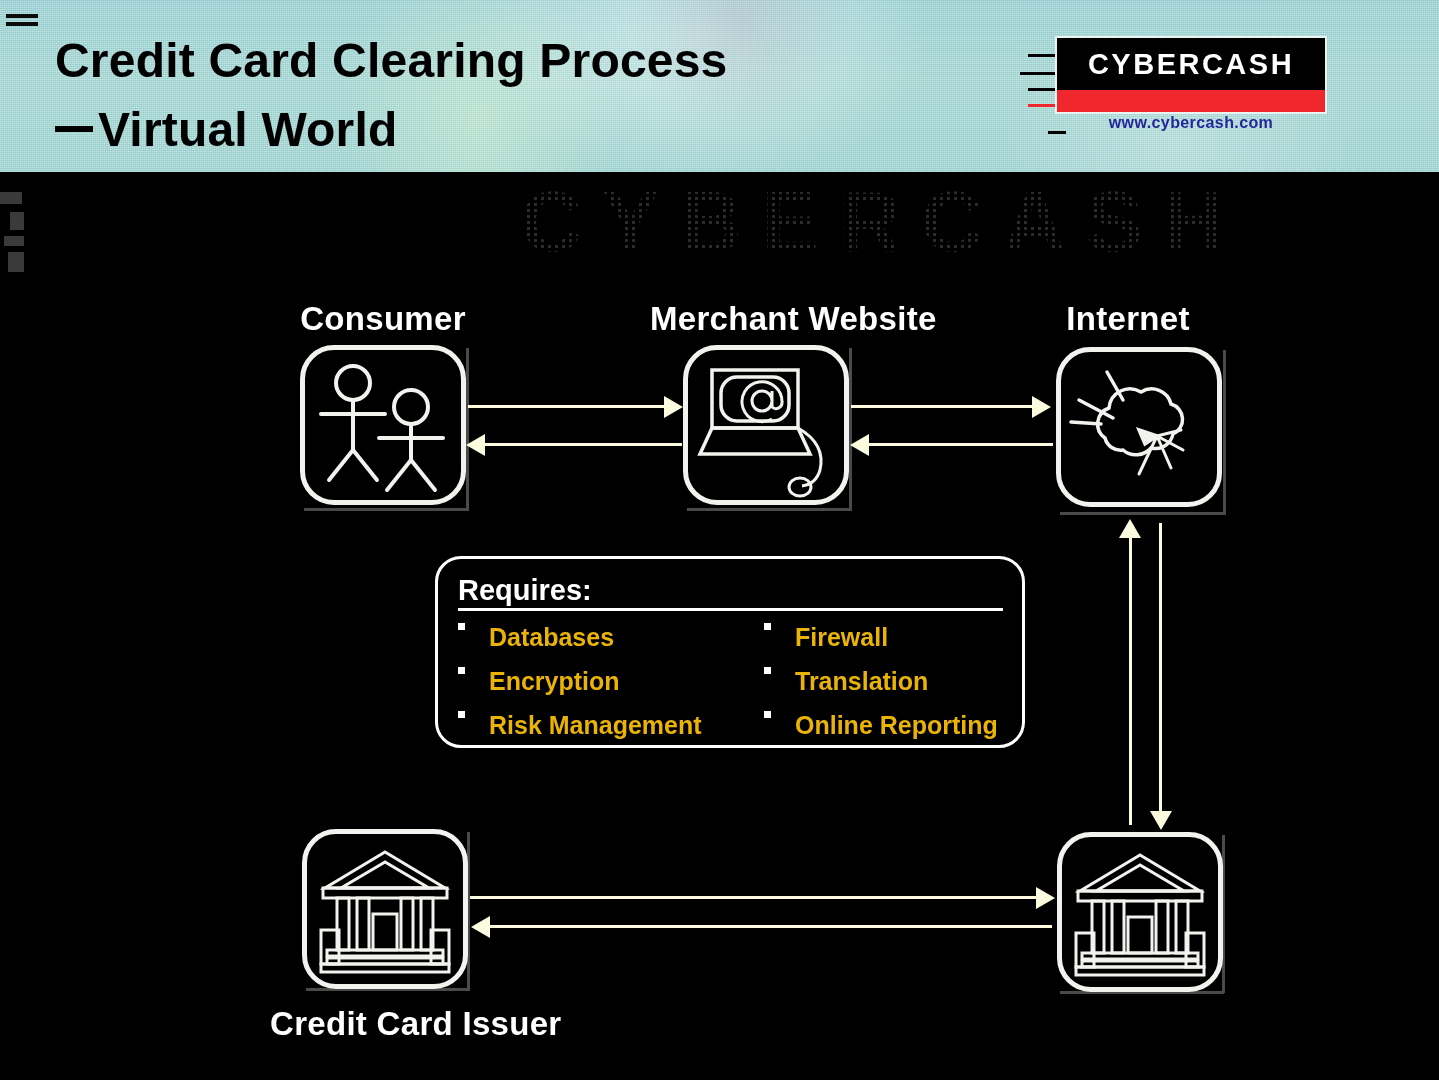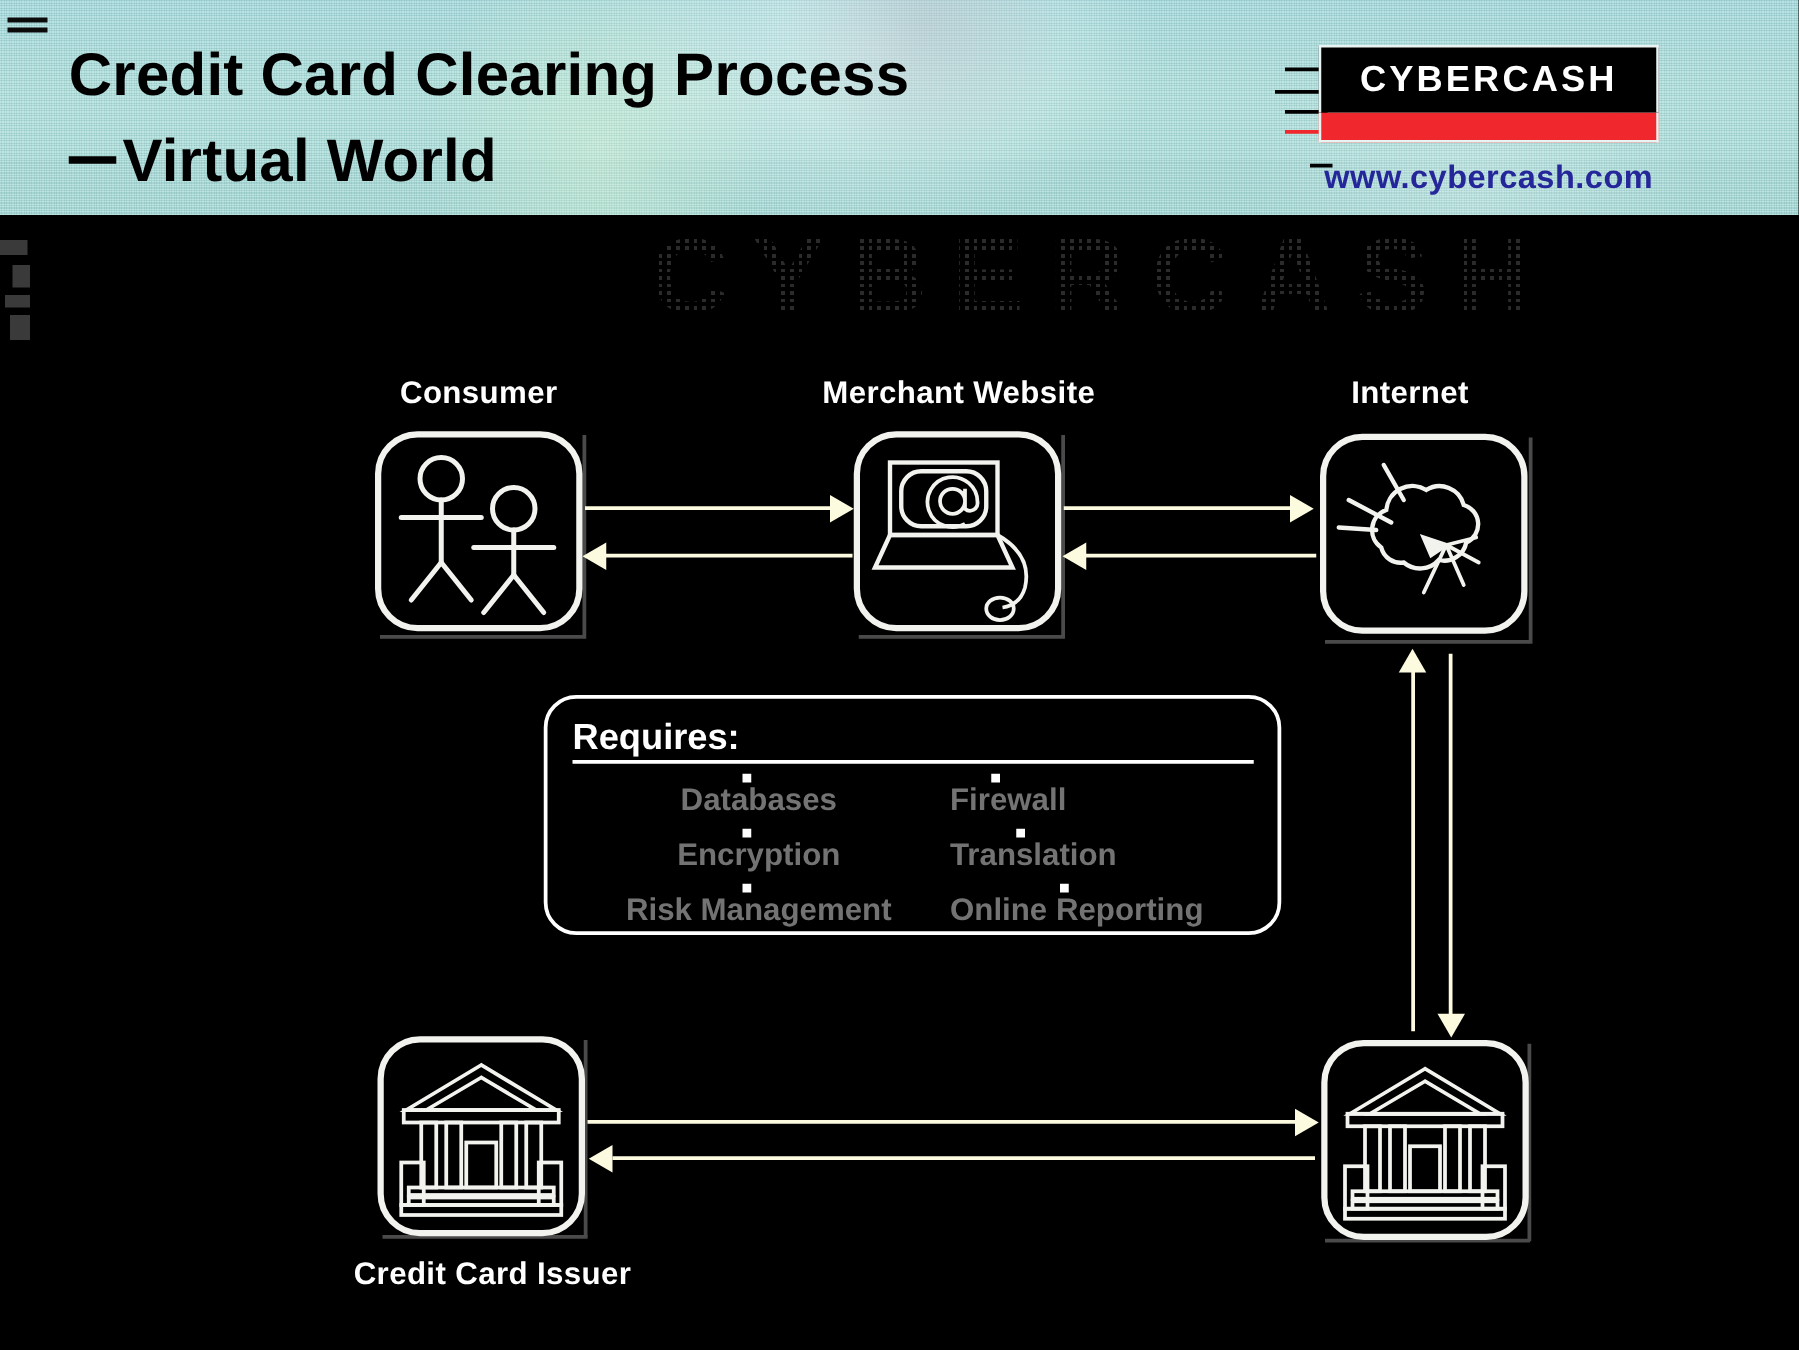--- a/index.html
+++ b/index.html
@@ -30,34 +30,34 @@
   .hdr-tick{position:absolute;background:#0b0b0b;z-index:4;}
 
   
   #logo{position:absolute;left:1055px;top:36px;width:272px;z-index:4;}
   #logo .plate{background:#000;height:52px;position:relative;
     border:2px solid #e9f4f2;border-bottom:none;}
   #logo .word{position:absolute;left:50%;top:50%;transform:translate(-50%,-50%);
     color:#fff;font-size:29px;font-weight:bold;letter-spacing:2.5px;white-space:nowrap;
     font-family:"Liberation Sans",sans-serif;}
   #logo .redbar{height:22px;background:#f0282d;border:2px solid #e9f4f2;border-top:none;}
-  #logo .url{margin-top:12px;text-align:center;color:#25269a;
-    font-size:26px;font-weight:bold;letter-spacing:.4px;}
+  #logo .url{text-align:center;color:#25269a;
+    font-size:16px;font-weight:bold;letter-spacing:.4px;}
   .logo-lead{position:absolute;background:#000;height:3px;}
 
   
   #watermark{position:absolute;left:520px;top:176px;width:920px;height:90px;
     color:#2b2b2b;font-size:86px;font-weight:bold;letter-spacing:20px;
     line-height:90px;white-space:nowrap;overflow:hidden;
     -webkit-mask-image:repeating-linear-gradient(0deg,#000 0 3px,transparent 3px 6px),
                        repeating-linear-gradient(90deg,#000 0 3px,transparent 3px 7px);
     -webkit-mask-composite:source-in;mask-image:repeating-linear-gradient(0deg,#000 0 3px,transparent 3px 6px),
                        repeating-linear-gradient(90deg,#000 0 3px,transparent 3px 7px);
     mask-composite:intersect;}
-  .node-label{position:absolute;color:#fff;font-size:25px;font-weight:bold;
+  .node-label{position:absolute;color:#fff;font-size:33px;font-weight:bold;
     white-space:nowrap;text-align:center;letter-spacing:.3px;}
   .iconbox{position:absolute;width:166px;height:160px;border:5px solid #f2f2ee;
     border-radius:34px;background:#000;box-sizing:border-box;}
   .shadow-v{position:absolute;width:3px;background:#4a4a4a;}
   .shadow-h{position:absolute;height:3px;background:#4a4a4a;}
 
   svg.glyph{position:absolute;left:0;top:0;}
 
   
   .arrow-line{position:absolute;background:#fdfbdf;}
@@ -67,21 +67,21 @@
   .ah-u{border-left:11px solid transparent;border-right:11px solid transparent;border-bottom:19px solid #fdfbdf;}
   .ah-d{border-left:11px solid transparent;border-right:11px solid transparent;border-top:19px solid #fdfbdf;}
 
   
   #requires{position:absolute;left:435px;top:556px;width:590px;height:192px;
     border:3px solid #ffffff;border-radius:26px;background:#000;box-sizing:border-box;}
   #req-title{position:absolute;left:20px;top:15px;color:#fff;font-size:29px;font-weight:bold;}
   #req-rule{position:absolute;left:20px;top:49px;width:545px;height:3px;background:#fff;}
   #req-grid{position:absolute;left:16px;top:56px;width:560px;}
   .req-row{display:flex;align-items:center;height:44px;}
-  .req-cell{display:flex;align-items:center;color:#737373;font-size:25px;font-weight:bold;white-space:nowrap;flex-direction:column;}
+  .req-cell{display:flex;color:#eab308;font-size:25px;font-weight:bold;white-space:nowrap;}
   .req-cell.c1{width:306px;}
   .bullet{display:inline-block;width:7px;height:7px;background:#fff;margin:0 24px 0 4px;flex:none;}
 
   
   #auth{position:absolute;left:600px;top:805px;width:340px;text-align:center;
     color:#62e8f0;font-size:27px;font-weight:bold;font-style:italic;line-height:1.18;}
 
   
   .edge-mark{position:absolute;background:#3a3a3a;}
 </style>

